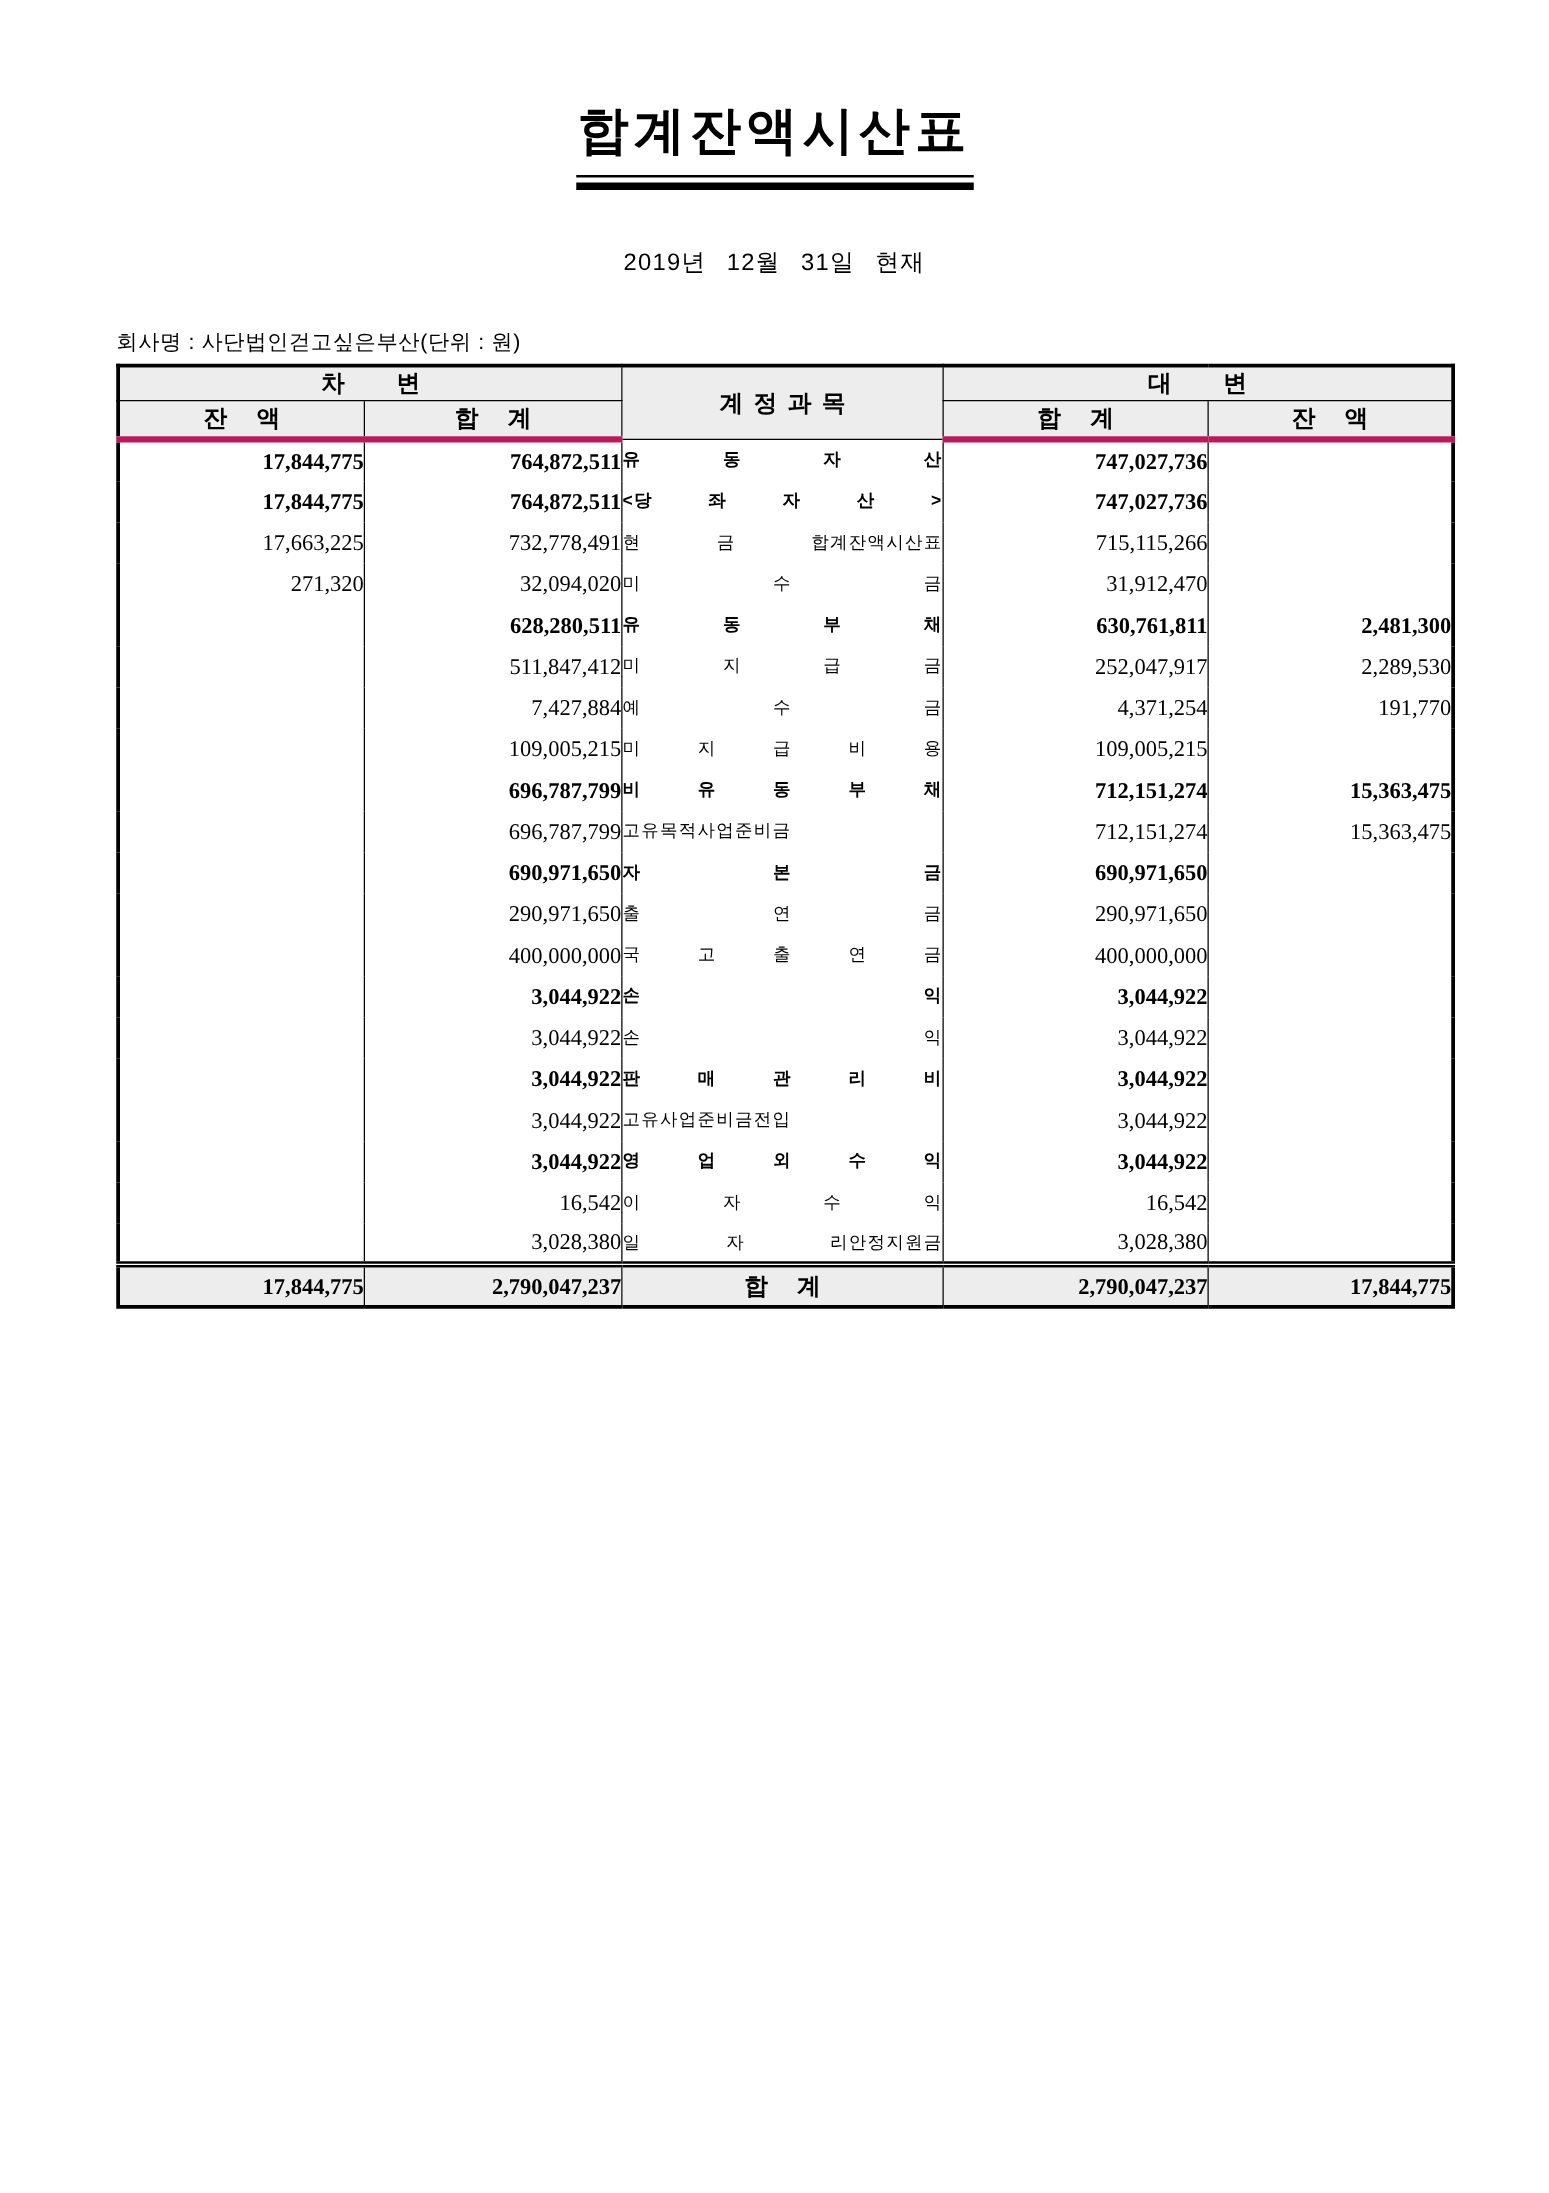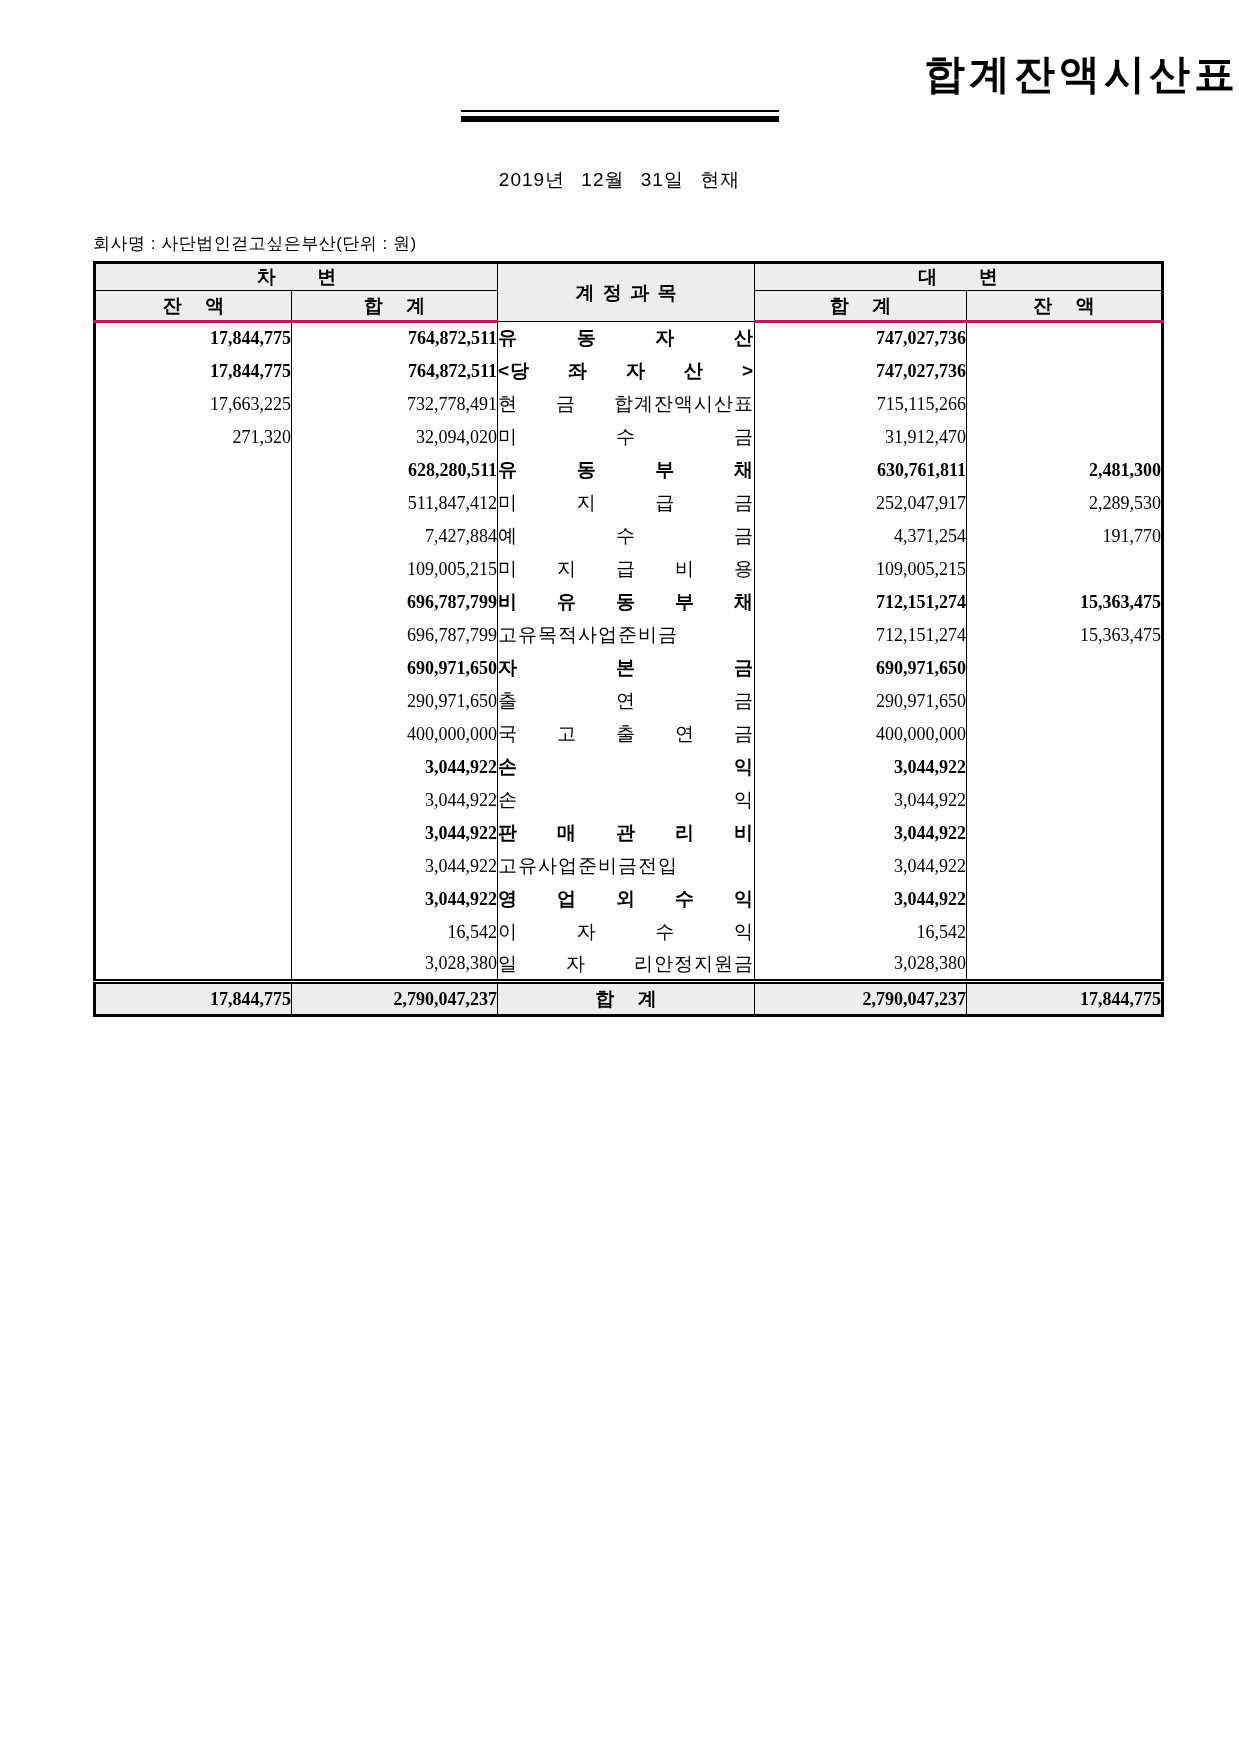--- a/index.html
+++ b/index.html
@@ -12,26 +12,25 @@
     background: #ffffff;
     color: #000;
     font-family: "Liberation Sans", "DejaVu Sans", sans-serif;
     overflow: hidden;
   }
 
   
   .title-wrap { text-align: center; }
   .doc-title {
     margin: 0;
-    padding-top: 52px;
+    padding-top: 82px;
     font-size: 41px;
     font-weight: 700;
     letter-spacing: 4px;
     line-height: 1.1;
-    text-align: right;
   }
   .title-underline { width: 318px; margin: 13px auto 0; }
   .title-underline .rule-thin  { border-top: 2px solid #000; }
   .title-underline .rule-thick { margin-top: 4px; border-top: 6px solid #000; }
   .doc-date {
     margin-top: 45px;
     font-size: 19px;
     word-spacing: 10px;
     letter-spacing: 1px;
   }
@@ -60,35 +59,35 @@
     overflow: hidden;
     white-space: nowrap;
   }
   .tb thead th {
     background: #ededed;
     font-size: 19px;
     font-weight: 700;
     text-align: center;
   }
   .tb thead tr.hr1 th { height: 27px; border-bottom: 1px solid #000; }
-  .tb thead tr.hr2 th { height: 31px; border-bottom: 3px solid #be185d; margin-left: 33px; }
+  .tb thead tr.hr2 th { height: 31px; border-bottom: 5px solid #be185d; margin-left: 33px; }
   .tb thead th.acct-head { border-bottom: 3px solid #000; }
   .h-wide { word-spacing: 36px; }
   .h-mid  { word-spacing: 18px; }
   .h-sm   { word-spacing: 3px;  }
 
   .tb tbody td { height: 33px; border-top: 0; border-bottom: 0; }
   .num {
     text-align: right;
     padding-right: 10px;
     font-family: "Liberation Serif", "DejaVu Serif", serif;
     font-size: 18px;
   }
   .acct {
-    font-size: 19px;
+    font-size: 14px;
     letter-spacing: 1px;
     padding: 0 14px;
     text-align: justify;
     text-align-last: justify;
   }
   tr.bold td { font-weight: 700; }
 
   .tb tfoot td {
     background: #ededed;
     height: 34px;

